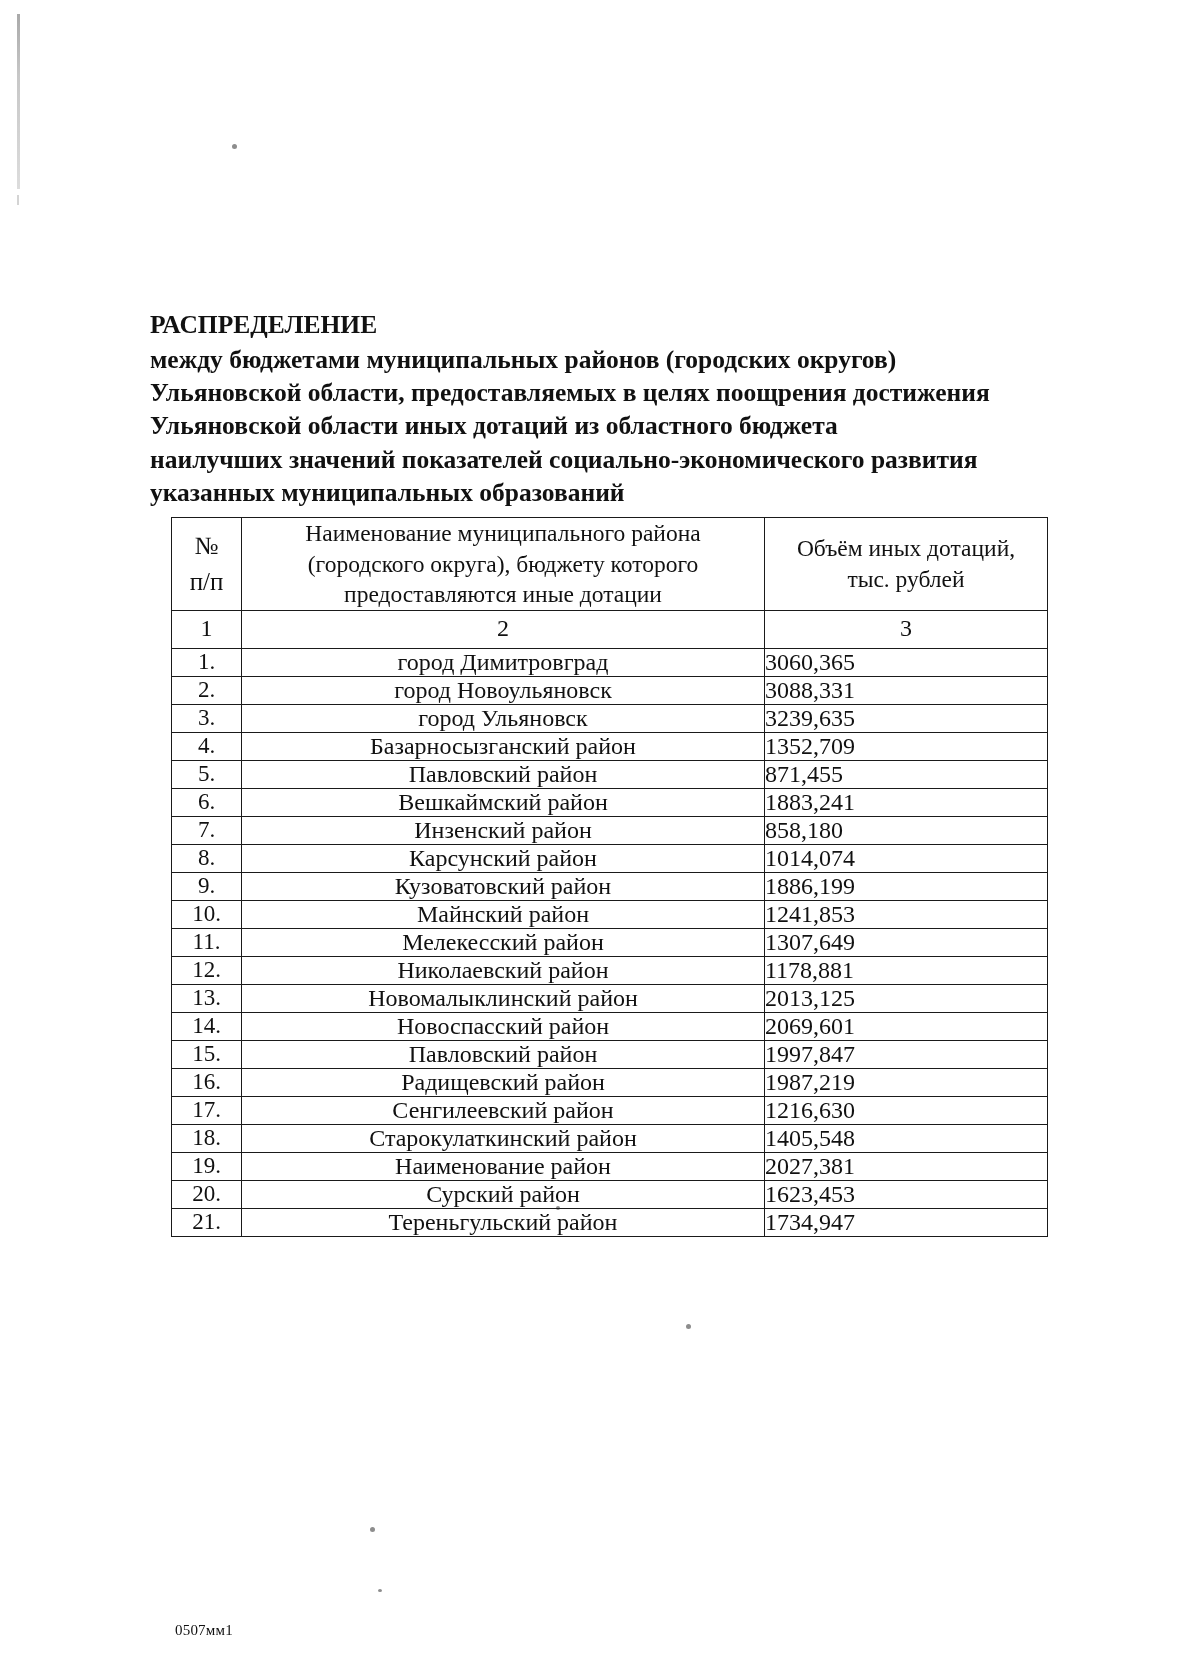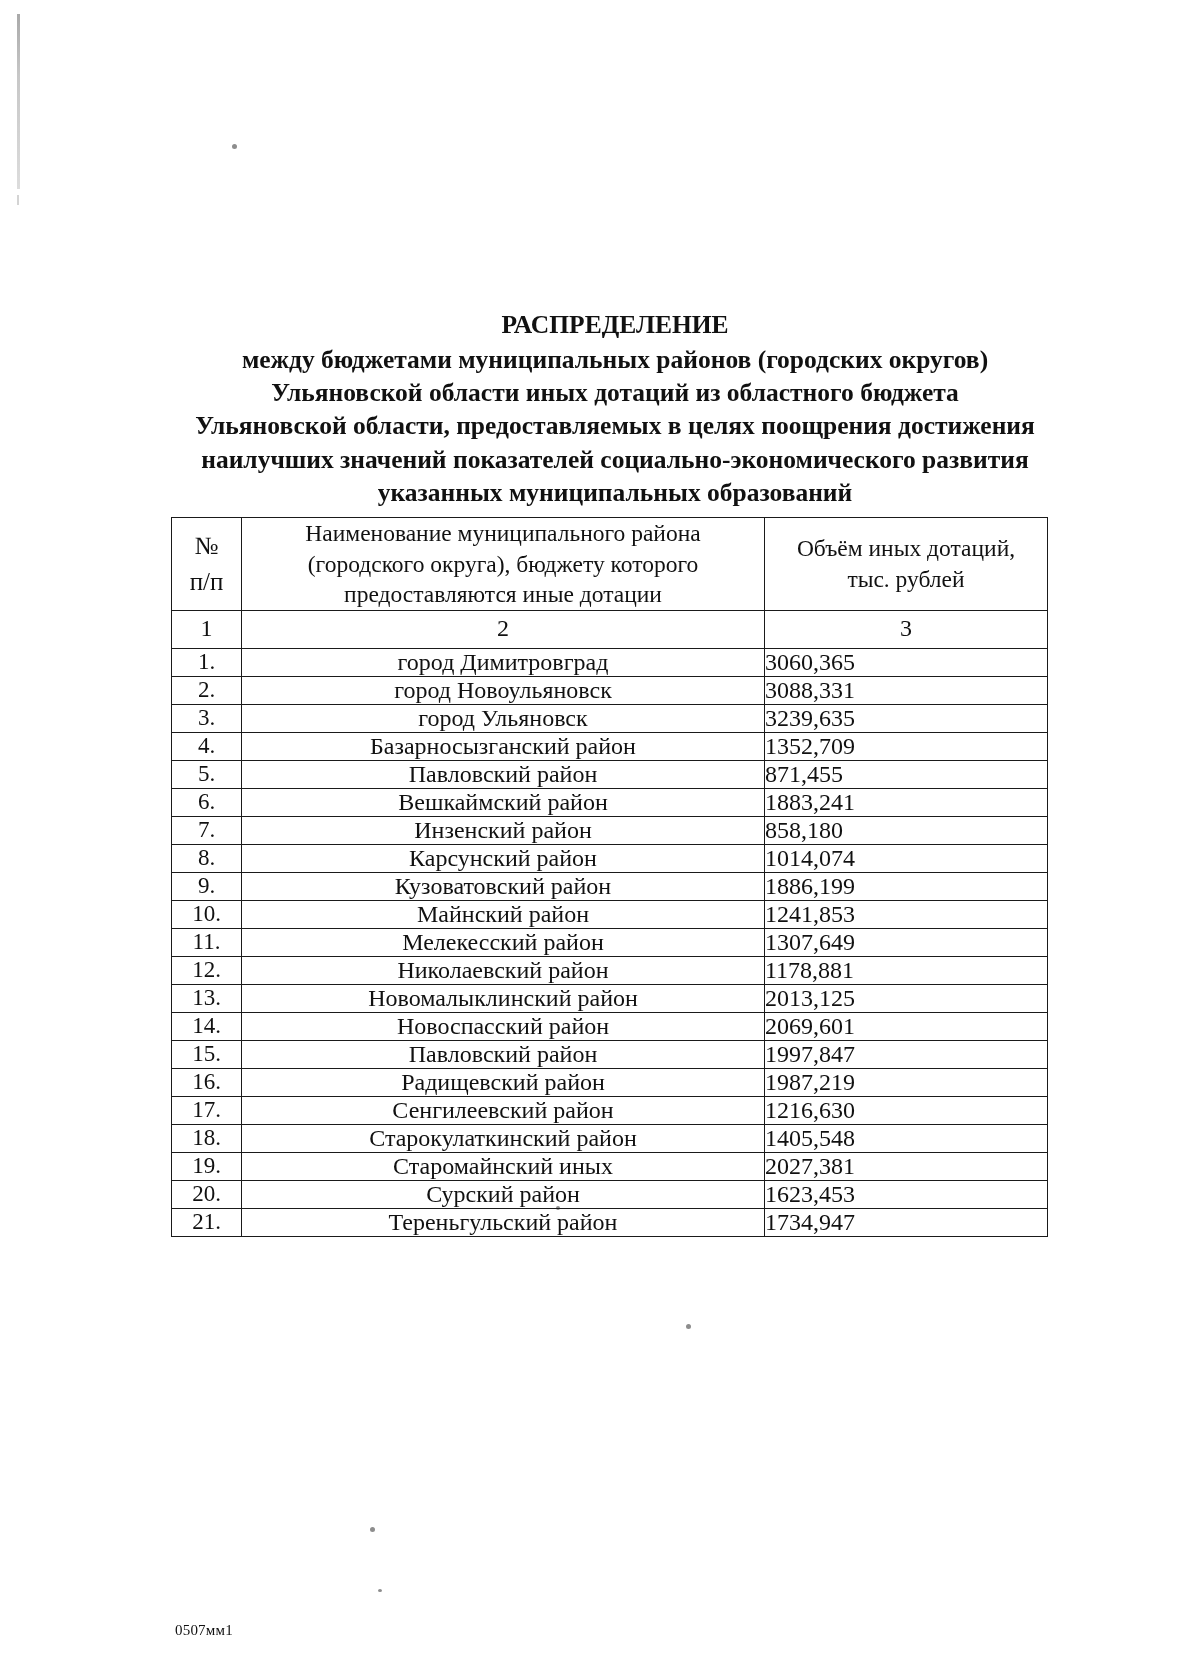--- a/index.html
+++ b/index.html
@@ -59,21 +59,20 @@
   .header-line-2 { margin: 0; }
   .header-line-3 { margin: 0; }
   .header-line-4 { margin: 47px 0 0 0; }
 
   
   .title-block {
     position: absolute;
     left: 150px;
     top: 308px;
     width: 930px;
-    text-align: center;
     font-weight: bold;
     font-size: 25.5px;
     line-height: 1.30;
   }
   .title-main { margin: 0 0 2px 0; }
   .title-sub { margin: 0; }
 
   
   .doc-table {
     position: absolute;
@@ -153,22 +152,22 @@
   <div class="speck sp1"></div>
   <div class="speck sp2"></div>
   <div class="speck sp3"></div>
   <div class="speck sp4"></div>
   <div class="speck sp5"></div>
 
 
   <div class="title-block">
     <p class="title-main">РАСПРЕДЕЛЕНИЕ</p>
     <p class="title-sub">между бюджетами муниципальных районов (городских округов)</p>
+    <p class="title-sub">Ульяновской области, предоставляемых в целях поощрения достижения</p>
     <p class="title-sub">Ульяновской области иных дотаций из областного бюджета</p>
-    <p class="title-sub">Ульяновской области, предоставляемых в целях поощрения достижения</p>
     <p class="title-sub">наилучших значений показателей социально-экономического развития</p>
     <p class="title-sub">указанных муниципальных образований</p>
   </div>
 
   <table class="doc-table">
     <colgroup>
       <col class="c-num">
       <col class="c-name">
       <col class="c-val">
     </colgroup>
@@ -280,21 +279,21 @@
           <td class="r-name">Сенгилеевский район</td>
           <td class="r-val">1216,630</td>
         </tr>
         <tr>
           <td class="r-num">18.</td>
           <td class="r-name">Старокулаткинский район</td>
           <td class="r-val">1405,548</td>
         </tr>
         <tr>
           <td class="r-num">19.</td>
-          <td class="r-name">Старомайнский иных</td>
+          <td class="r-name">Наименование район</td>
           <td class="r-val">2027,381</td>
         </tr>
         <tr>
           <td class="r-num">20.</td>
           <td class="r-name">Сурский район</td>
           <td class="r-val">1623,453</td>
         </tr>
         <tr>
           <td class="r-num">21.</td>
           <td class="r-name">Тереньгульский район</td>

